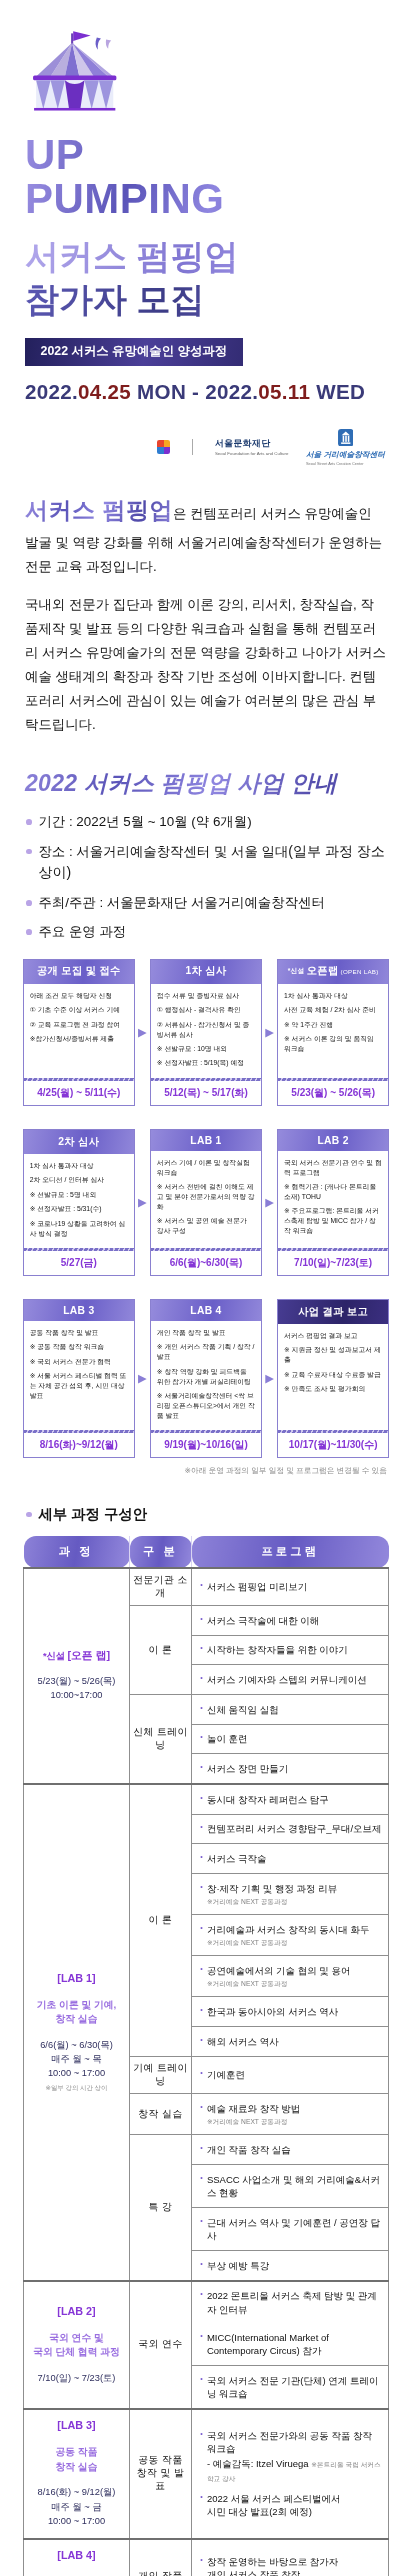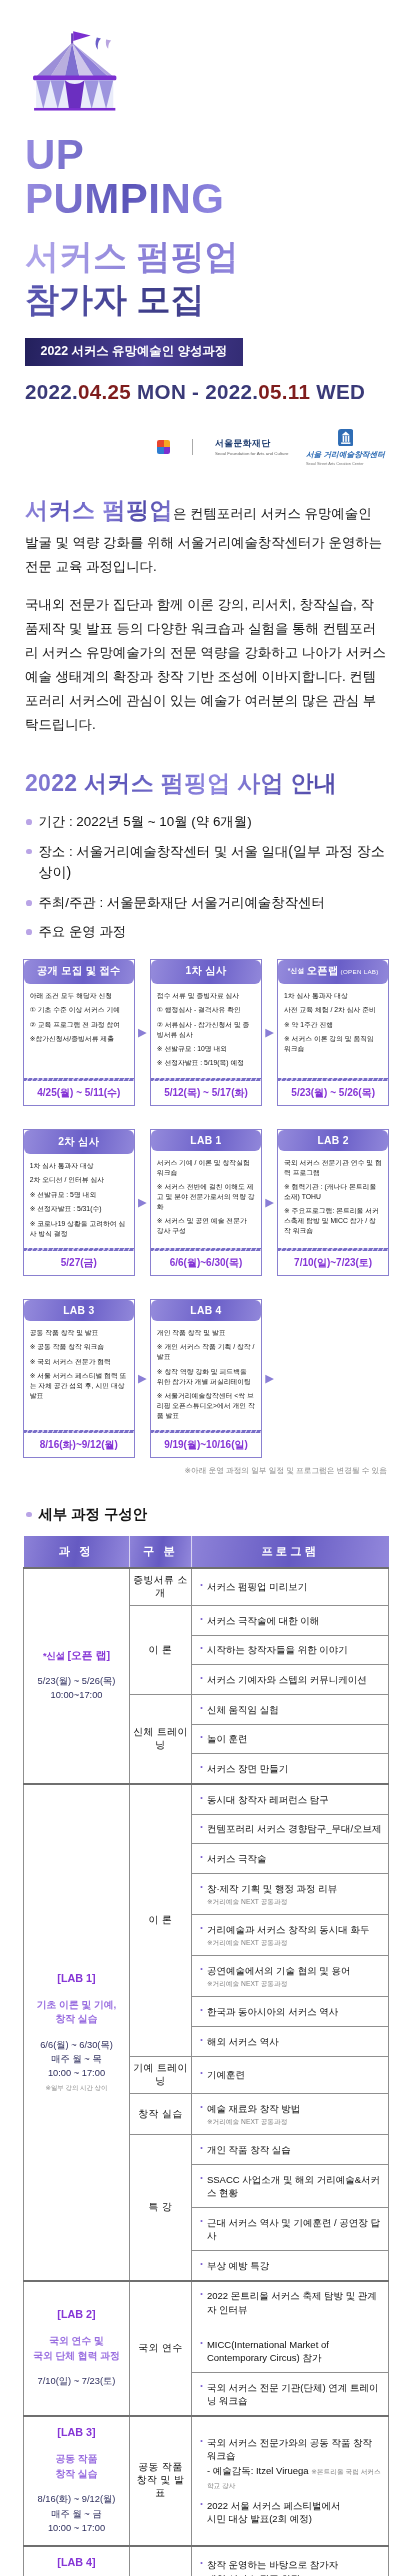--- a/index.html
+++ b/index.html
@@ -39,54 +39,54 @@
   .bullets{padding:13.4px 25px 0;}
   .bullet{position:relative;padding-left:13.4px;font-size:13.4px;color:#141414;margin-bottom:9.3px;line-height:1.5;}
   .bullet::before{content:"";position:absolute;left:1px;top:7.2px;width:5.7px;height:5.7px;border-radius:50%;background:#b9a4e6;}
   .bullet .small{font-size:14px;}
   
   .cards{padding:7.2px 23px 0;}
   .cards-row{display:grid;grid-template-columns:1fr 15.5px 1fr 15.5px 1fr;margin-bottom:23px;}
   .arrow-cell{display:flex;align-items:center;justify-content:center;color:#8a7ed6;font-size:11.3px;}
   .card{display:flex;flex-direction:column;border:1px solid #8a80d0;background:#fff;}
   .card-head{padding:4.6px 2.1px 5.2px;text-align:center;font-size:10.3px;font-weight:800;color:#fff;letter-spacing:0.3px;
-             background:linear-gradient(100deg,#958bdc,#6a5fc8 55%,#9187da);border-radius:6px;}
+             background:linear-gradient(100deg,#958bdc,#6a5fc8 55%,#9187da);}
   .card-head .pre{font-size:6.7px;font-weight:700;vertical-align:1px;}
   .card-head .post{font-size:6.2px;font-weight:400;}
   .card-head.dark{background:linear-gradient(100deg,#473c92,#2c2468 60%,#3b2f80);}
   .card-body{flex:1;padding:7.2px 5.7px 5.2px;min-height:68px;}
   .card-item{font-size:6.8px;line-height:1.45;color:#111;margin-bottom:4.6px;}
   .stripe-sep{height:3.1px;background:repeating-linear-gradient(115deg,#7a70c8 0 3.1px,#cfc8ee 3.1px 4.6px);}
   .card-foot{padding:4.6px 1px 5.2px;text-align:center;font-size:10px;font-weight:800;color:#8636d6;}
   .note-right{padding:0 25px 0;text-align:right;font-size:7.7px;color:#8a8a8a;}
   
   .cur-label{margin:28px 25px 0;}
   .ctable{border-collapse:collapse;margin:10.3px 23px 6.2px;width:366px;table-layout:fixed;}
   .ctable th{background:linear-gradient(100deg,#8d82d8,#655ac2 50%,#9388dc);color:#fff;font-size:11.3px;font-weight:800;
-             letter-spacing:3.1px;padding:7.7px 0;border-left:1px solid #d9d4f2;}
+             letter-spacing:3.1px;padding:7.7px 0;border-left:1px solid #d9d4f2;border-radius:12px;}
   .ctable th:first-child{border-left:none;}
   .ctable td{border:0.5px solid #8f8f8f;vertical-align:middle;}
   .ctable tr.grp td{border-top:2.1px solid #6f6f6f;}
   .ctable tr.last td{border-bottom:2.1px solid #6f6f6f;}
   .td-course{text-align:center;padding:9.3px 4.1px;}
   .c-tag{font-size:9.3px;font-weight:700;color:#8636d6;}
   .c-name{font-size:10.8px;font-weight:800;color:#8636d6;}
   .c-sub{font-size:9.8px;font-weight:700;color:#9a6fe0;margin-top:14px;white-space:pre-line;line-height:1.45;}
   .c-dates{margin-top:11.3px;font-size:9.3px;color:#2f2f5e;white-space:pre-line;line-height:1.55;}
   .c-note{margin-top:3.1px;font-size:6.4px;color:#888;}
   .td-cat{text-align:center;font-size:9.8px;color:#101010;padding:5.2px 3.1px;letter-spacing:0.5px;}
   .td-prog{padding:7.7px 6.2px 7.7px 8.2px;font-size:9.5px;color:#101010;line-height:1.4;}
   .pb{position:relative;display:block;padding-left:6.7px;white-space:pre-line;}
   .pb::before{content:"•";position:absolute;left:0;top:0;color:#7b5fd0;font-size:7.2px;}
   .pb-sub{padding-left:6.7px;margin-top:1.5px;}
   .prog-note{display:inline;font-size:6.7px;color:#808080;}
   .prog-note-block{padding-left:6.7px;margin-top:2.1px;font-size:6.7px;color:#808080;}
-  .pb + .pb{margin-top:22px;}
-  
-  .recruit-title{margin-top:34px;}
+  .pb + .pb{margin-top:15px;}
+  
+  .recruit-title{margin-top:34px;font-style:italic;}
 </style>
 </head>
 <body>
 
 <div class="page">
 
   <div class="header">
     <div class="tent-wrap">
       <svg width="108" height="93" viewBox="0 0 210 180">
         <rect x="78" y="12" width="4" height="22" fill="#6b42b8"></rect>
@@ -263,20 +263,31 @@
         <div class="card-body">
             <div class="card-item">개인 작품 창작 및 발표</div>
             <div class="card-item">※ 개인 서커스 작품 기획 / 창작 / 발표</div>
             <div class="card-item">※ 창작 역량 강화 및 피드백을 위한 참가자 개별 퍼실리테이팅</div>
             <div class="card-item">※ 서울거리예술창작센터 &lt;싹 브리핑 오픈스튜디오&gt;에서 개인 작품 발표</div>
           </div>
         <div class="stripe-sep"></div>
         <div class="card-foot">9/19(월)~10/16(일)</div>
       </div>
       <div class="arrow-cell">▶</div>
+      <div class="card">
+        <div class="card-head dark">사업 결과 보고</div>
+        <div class="card-body">
+            <div class="card-item">서커스 펌핑업 결과 보고</div>
+            <div class="card-item">※ 지원금 정산 및 성과보고서 제출</div>
+            <div class="card-item">※ 교육 수료자 대상 수료증 발급</div>
+            <div class="card-item">※ 만족도 조사 및 평가회의</div>
+          </div>
+        <div class="stripe-sep"></div>
+        <div class="card-foot">10/17(월)~11/30(수)</div>
+      </div>
     </div>
   </div>
   <div class="note-right">※아래 운영 과정의 일부 일정 및 프로그램은 변경될 수 있음</div>
 
   <div class="bullet cur-label" style="font-size:14.4px;font-weight:700">세부 과정 구성안</div>
   <table class="ctable">
     <colgroup>
         <col style="width:106px">
         <col style="width:62px">
         <col>
@@ -289,21 +300,21 @@
       </tr>
     </thead>
     <tbody>
 
       <tr class="grp">
         <td class="td-course" rowspan="7">
           <div><span class="c-tag">*신설</span> <span class="c-name">[오픈 랩]</span></div>
           <div class="c-dates">5/23(월) ~ 5/26(목)
 10:00~17:00</div>
         </td>
-        <td class="td-cat">증빙서류 소개</td>
+        <td class="td-cat">전문기관 소개</td>
         <td class="td-prog">
             <span class="pb">서커스 펌핑업 미리보기</span>
           </td>
       </tr>
       <tr>
         <td class="td-cat" rowspan="3">이  론</td>
         <td class="td-prog">
             <span class="pb">서커스 극작술에 대한 이해</span>
           </td>
       </tr>

